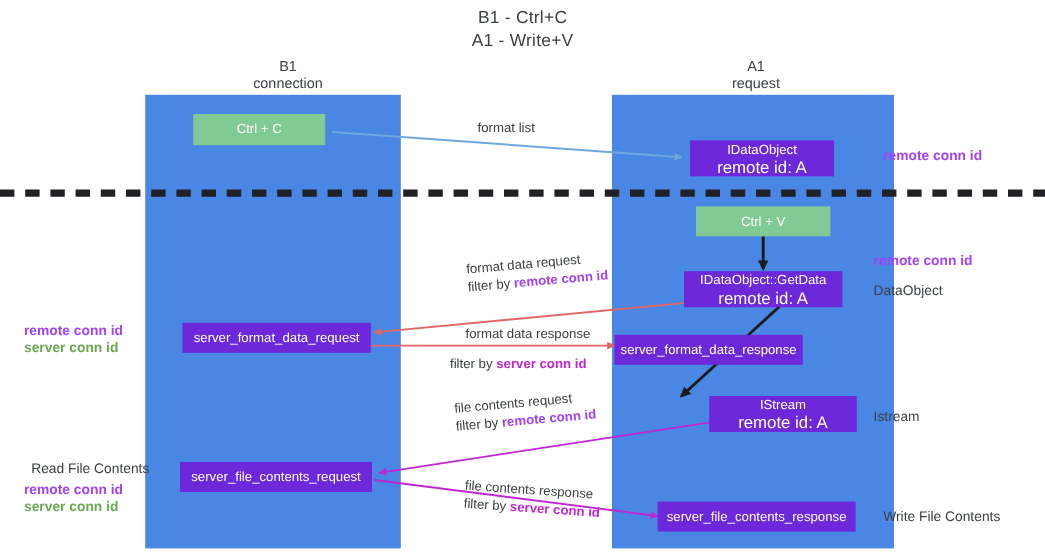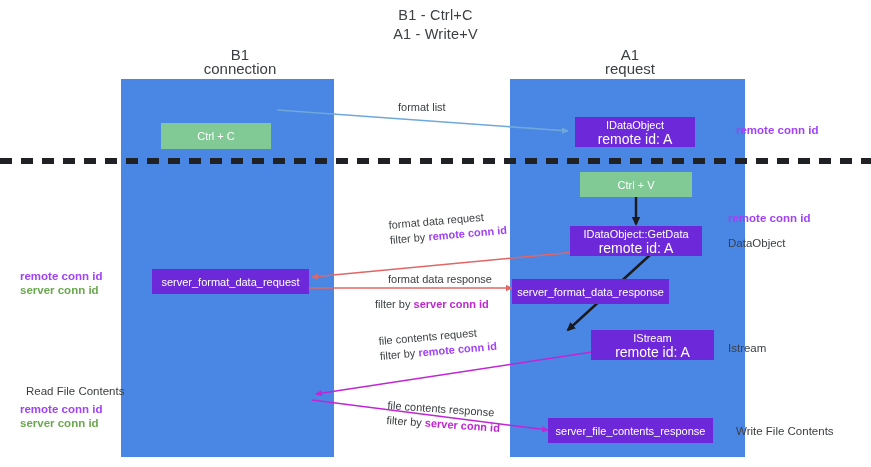--- a/index.html
+++ b/index.html
@@ -29,21 +29,21 @@
     color: #3c4043;
     font-size: 14.5px;
     line-height: 19px;
     letter-spacing: .2px;
   }
   
   .col-head {
     position: absolute;
     text-align: center;
     color: #3c4043;
-    font-size: 15px;
+    font-size: 12px;
     line-height: 14px;
   }
   
   .lane {
     position: absolute;
     background: #4a86e3;
   }
   
   .node {
     position: absolute;
@@ -141,21 +141,21 @@
 
     <line x1="308" y1="288" x2="512" y2="288" stroke="#e06666" stroke-width="1.6" marker-end="url(#ar-red)"></line>
 
     <line x1="650" y1="255" x2="568" y2="330" stroke="#1a1a1a" stroke-width="2.4" marker-end="url(#ar-black)"></line>
 
     <line x1="592" y1="352" x2="316" y2="394" stroke="#c026d3" stroke-width="1.5" marker-end="url(#ar-magenta)"></line>
 
     <line x1="312" y1="400" x2="548" y2="430" stroke="#c026d3" stroke-width="1.5" marker-end="url(#ar-magenta)"></line>
   </svg>
 
-  <div class="node green" style="left:161px; top:95px; width:110px; height:26px;margin-top:28px;">
+  <div class="node green" style="left:161px; top:95px; width:110px; height:26px;">
     <div>Ctrl + C</div>
   </div>
 
   <div class="node orange" style="left:575px; top:117px; width:120px; height:30px;">
     <div>IDataObject</div>
     <div class="l2">remote id: A</div>
   </div>
 
   <div class="node green" style="left:580px; top:172px; width:112px; height:25px;">
     <div>Ctrl + V</div>
@@ -172,20 +172,23 @@
 
   <div class="node orange" style="left:512px; top:279px; width:157px; height:25px;">
     <div>server_format_data_response</div>
   </div>
 
   <div class="node orange" style="left:591px; top:330px; width:123px; height:30px;">
     <div>IStream</div>
     <div class="l2">remote id: A</div>
   </div>
 
+  <div class="node orange" style="left:150px; top:385px; width:160px; height:25px;">
+    <div>server_file_contents_request</div>
+  </div>
 
   <div class="node orange" style="left:548px; top:418px; width:165px; height:25px;">
     <div>server_file_contents_response</div>
   </div>
 
   <div class="edge-label" style="left:398px; top:100px;">
     <span>format list</span>
   </div>
 
   <div class="edge-label" style="left:388px; top:218px; transform:rotate(-5deg); transform-origin:left top;">

